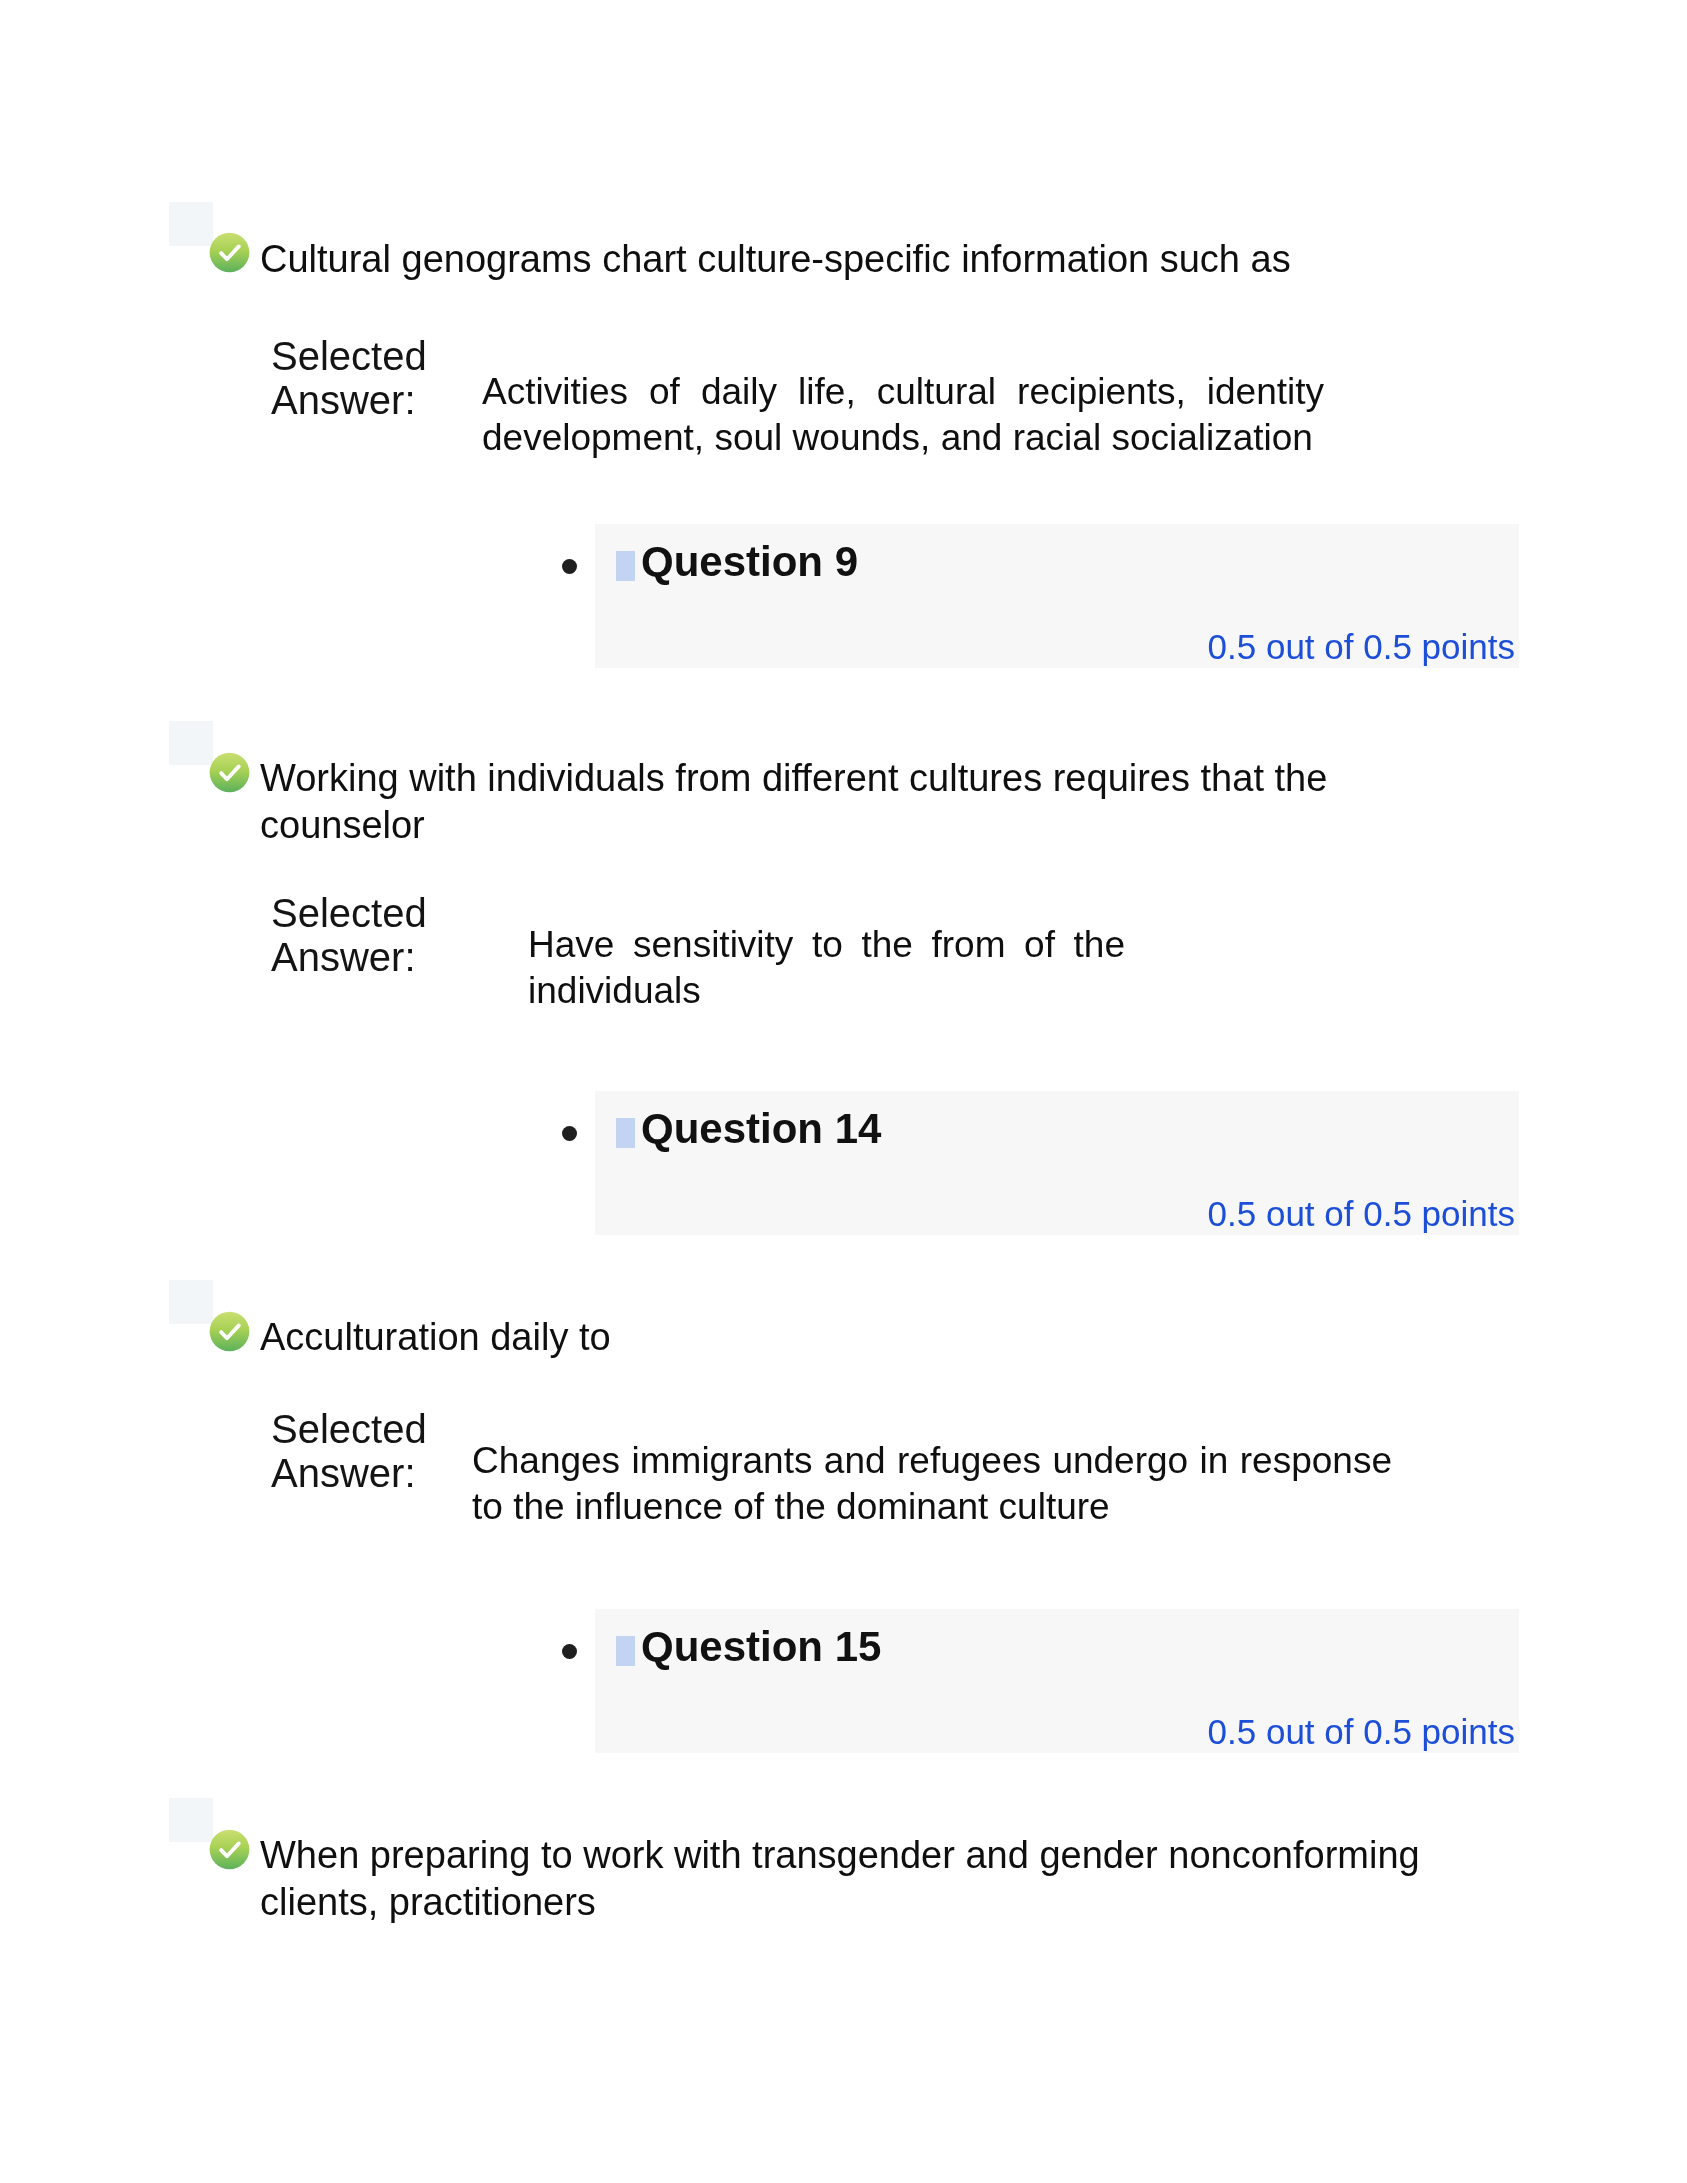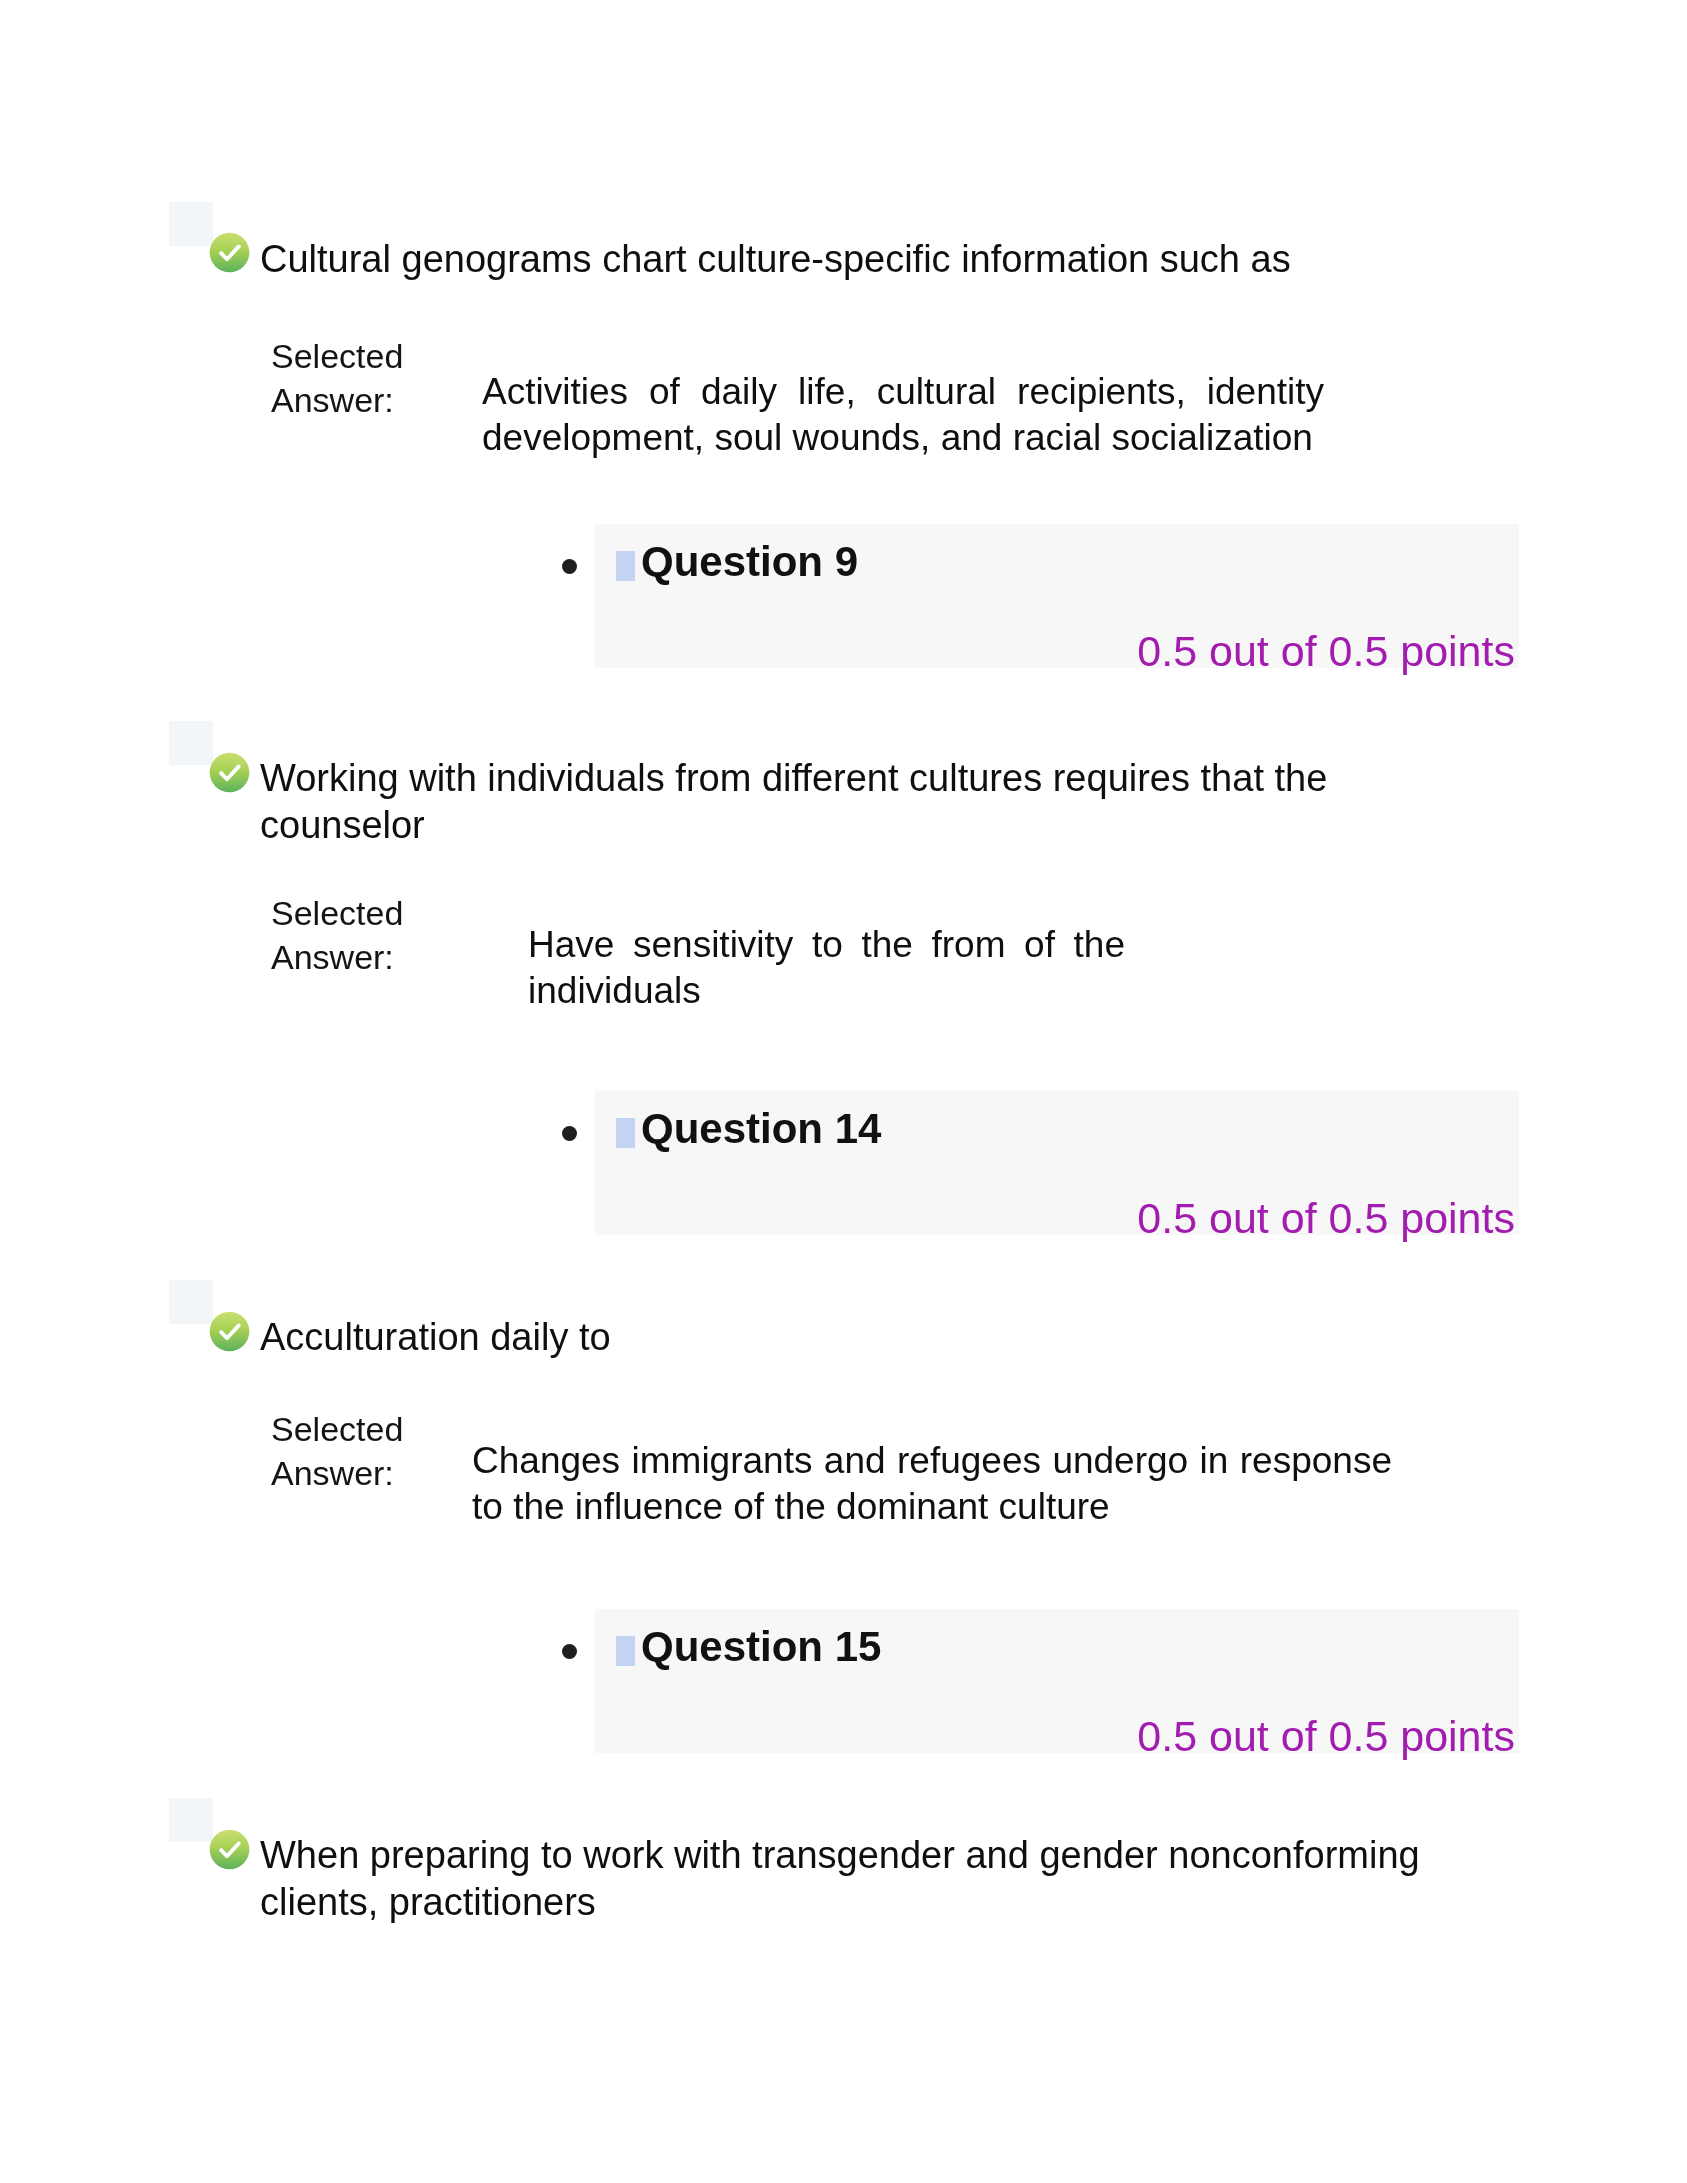--- a/index.html
+++ b/index.html
@@ -10,30 +10,30 @@
   .qblock{position:absolute;left:0;top:0;width:1687px;}
 
   
   .status-chip{position:absolute;left:169px;width:44px;height:44px;background:#f3f6f8;}
   .ok-icon{position:absolute;left:209px;width:41px;height:41px;line-height:0;}
   .prompt-text{position:absolute;left:260px;width:1191px;
       font-size:38px;line-height:47px;color:#0f0f0f;font-weight:400;}
 
   
   .ans-label{position:absolute;left:271px;width:153px;
-      font-size:34px;line-height:44px;color:#141414;}
+      font-size:40px;line-height:44px;color:#141414;}
   .ans-text{position:absolute;left:482px;width:842px;
       font-size:37px;line-height:46px;color:#0f0f0f;text-align:justify;}
 
   
   .qbar{position:absolute;left:595px;width:924px;height:144px;background:#f7f7f7;}
   .qbullet{position:absolute;left:-33px;top:35px;width:15px;height:15px;border-radius:50%;background:#1f1f1f;}
   .qmark{position:absolute;left:21px;top:26.5px;width:19px;height:30px;background:#c3d3f2;}
   .qnum{position:absolute;left:46px;top:14px;font-size:42px;font-weight:700;color:#111111;text-align:right;}
-  .qpts{position:absolute;left:0;right:4px;top:103px;font-size:43px;color:#a21caf;text-align:right;}
+  .qpts{position:absolute;left:0;right:4px;top:103px;font-size:35px;color:#1d4ed8;text-align:right;}
 </style>
 </head>
 <body>
 
 <svg width="0" height="0" style="position:absolute" aria-hidden="true">
   <defs>
     <linearGradient id="greenCheckGrad" x1="0" y1="0" x2="0" y2="1">
       <stop offset="0" stop-color="#cadf72"></stop>
       <stop offset="0.45" stop-color="#a8d155"></stop>
       <stop offset="1" stop-color="#5cb15c"></stop>

